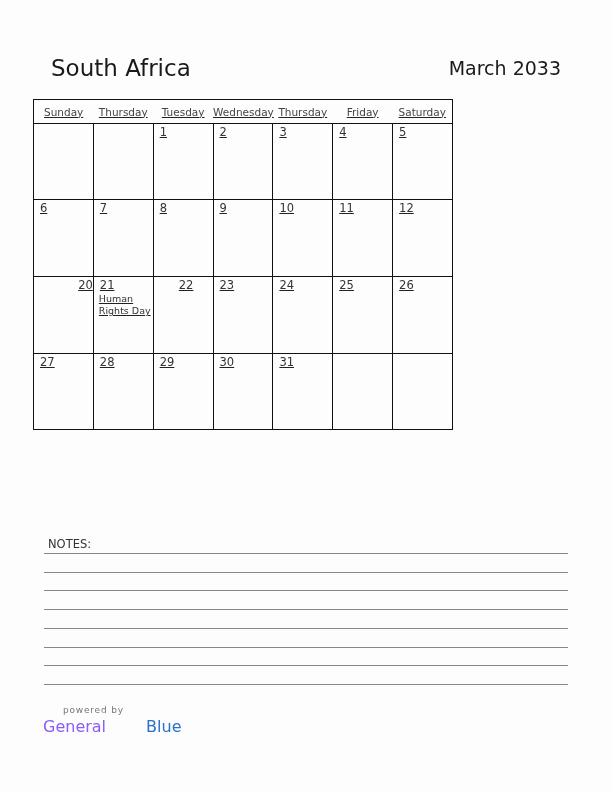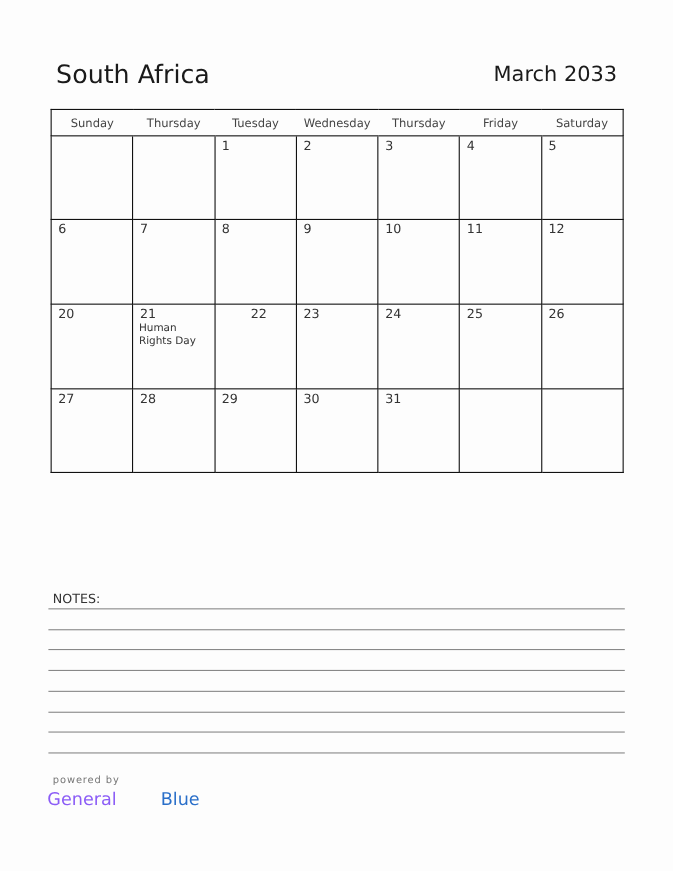--- a/index.html
+++ b/index.html
@@ -1,28 +1,28 @@
 <!DOCTYPE html>
 <html><head>
 <meta charset="utf-8">
 <style>
   html, body { margin:0; padding:0; background:#fdfdfd; }
   body { width:612px; height:792px; position:relative; font-family:"DejaVu Sans", sans-serif; color:#222; overflow:hidden; }
   .title { position:absolute; top:55px; left:51px; font-size:23px; font-weight:normal; color:#1a1a1a; letter-spacing:0px; }
   .month { position:absolute; top:57px; right:51px; font-size:19px; color:#1a1a1a; }
-  table.cal { position:absolute; top:99px; left:46px; width:521px; border-collapse:collapse; table-layout:fixed; }
+  table.cal { position:absolute; top:99px; left:33px; width:420px; border-collapse:collapse; table-layout:fixed;text-decoration:underline; }
   table.cal th { height:23px; font-weight:normal; font-size:10.5px; color:#444; border-top:1.5px solid #111; border-bottom:1.5px solid #111; padding:0; text-align:center; }
   table.cal th:first-child { border-left:1.5px solid #111; }
   table.cal th:last-child { border-right:1.5px solid #111; }
   table.cal td { border:1.5px solid #111; height:75px; vertical-align:top; padding:0; }
   .day { display:block; padding:1px 0 0 6px; font-size:11.5px; color:#333; }
   .holiday { display:block; padding:1px 0 0 5px; font-size:9.5px; color:#333; line-height:12px; }
   .notes-label { position:absolute; top:537px; left:48px; font-size:11.5px; color:#333; }
   .note-line { position:absolute; left:44px; width:524px; height:0; border-top:1.2px solid #888; }
-  .powered { position:absolute; top:705px; left:48px; font-size:9px; color:#777; letter-spacing:0.8px; }
+  .powered { position:absolute; top:705px; left:63px; font-size:9px; color:#777; letter-spacing:0.8px; }
   .brand { position:absolute; top:717px; left:43px; font-size:16px; }
   .brand .g { color:#8b5cf6; }
   .brand .b { color:#2a6fc9;margin-left:40px; }
 </style>
 </head>
 <body>
 
 <div class="title">South Africa</div>
 <div class="month">March 2033</div>
 
@@ -79,21 +79,21 @@
           <span class="day">10</span>
         </td>
         <td style="height: 76px;">
           <span class="day">11</span>
         </td>
         <td style="height: 76px;">
           <span class="day">12</span>
         </td>
       </tr>
       <tr>
-        <td style="height: 76px;">
+        <td style="height: 76px; text-align: right;">
           <span class="day">20</span>
         </td>
         <td style="height: 76px;">
           <span class="day">21</span>
           <span class="holiday" style="width: 55px;">Human Rights Day</span>
         </td>
         <td style="height: 76px; text-align: center;">
           <span class="day">22</span>
         </td>
         <td style="height: 76px;">

